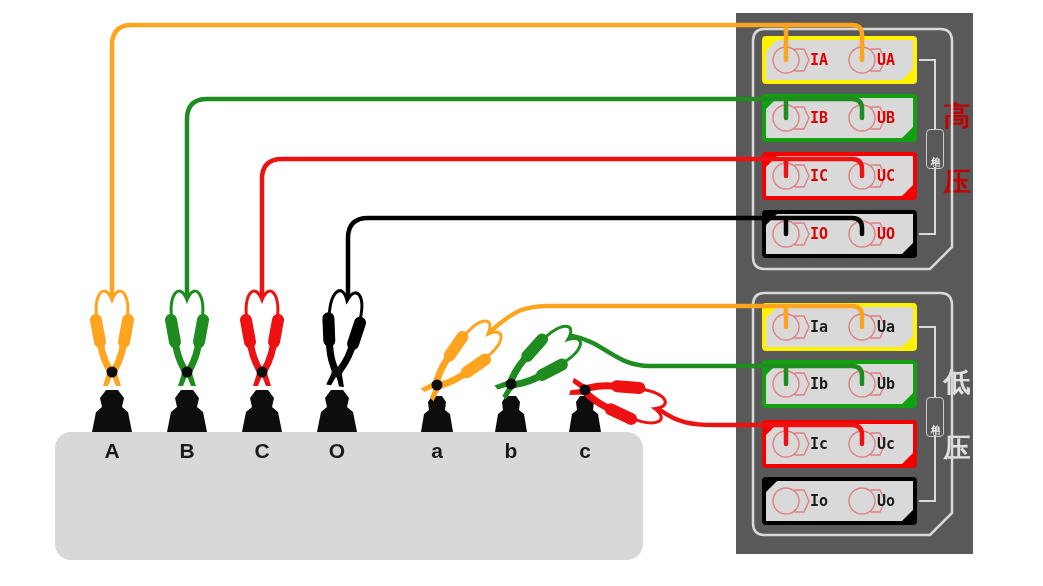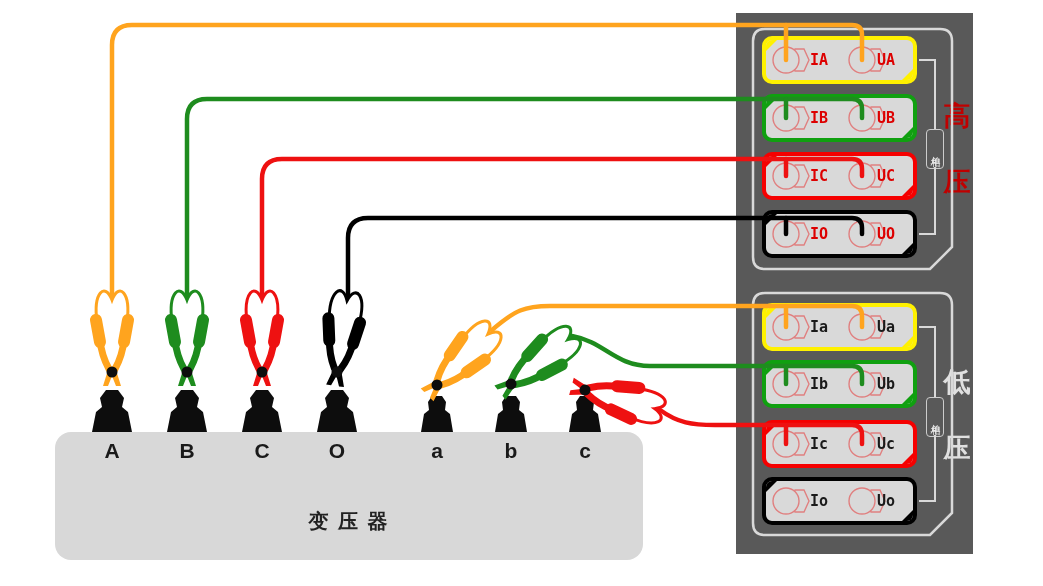--- a/index.html
+++ b/index.html
@@ -2,21 +2,21 @@
 <html><head>
 <meta charset="utf-8">
 <style>
   html,body{margin:0;padding:0;background:#fff;}
   #stage{position:relative;width:1043px;height:586px;background:#ffffff;overflow:hidden;
          font-family:"Liberation Sans", sans-serif;}
   
   #panel{position:absolute;left:736px;top:13px;width:237px;height:541px;background:#595959;}
   
   .tbox{position:absolute;left:762px;width:155px;height:48px;box-sizing:border-box;
-        background:#d9d9d9;border:4px solid var(--c,#000);border-radius:10px;overflow:hidden;}
+        background:#d9d9d9;border:4px solid var(--c,#000);border-radius:4px;overflow:hidden;}
   .tbox::before{content:"";position:absolute;top:-1px;left:-1px;width:0;height:0;
         border-top:13px solid var(--c,#000);border-right:13px solid transparent;}
   .tbox::after{content:"";position:absolute;bottom:-1px;right:-1px;width:0;height:0;
         border-bottom:13px solid var(--c,#000);border-left:13px solid transparent;}
   .term{position:absolute;top:4px;width:42px;height:32px;}
   .term-i{left:5px;} .term-u{left:81px;}
   .lbl{position:absolute;top:0;line-height:40px;font-family:"DejaVu Sans Mono", monospace;
        font-size:15px;font-weight:bold;color:var(--lc,#111);}
   .lbl-i{left:44px;} .lbl-u{left:111px;}
   
@@ -162,21 +162,20 @@
   </div>
 
   <div id="transformer"></div>
   <span class="tf-label" style="left:97px">A</span>
   <span class="tf-label" style="left:172px">B</span>
   <span class="tf-label" style="left:247px">C</span>
   <span class="tf-label" style="left:322px">O</span>
   <span class="tf-label" style="left:422px">a</span>
   <span class="tf-label" style="left:496px">b</span>
   <span class="tf-label" style="left:570px">c</span>
-  <div id="tf-name">变 压 器</div>
 
   <svg id="gfx" width="1043" height="586" viewBox="0 0 1043 586">
       <path d="M765,29 H940 Q952,29 952,41 V247 L930,269 H765 Q753,269 753,257 V41 Q753,29 765,29 Z" fill="none" stroke="#D9D9D9" stroke-width="2.5"></path>
       <path d="M765,293 H940 Q952,293 952,305 V513 L930,535 H765 Q753,535 753,523 V305 Q753,293 765,293 Z" fill="none" stroke="#D9D9D9" stroke-width="2.5"></path>
       <path d="M919,60 H935 V129" fill="none" stroke="#D9D9D9" stroke-width="2"></path>
       <path d="M935,167 V234 H919" fill="none" stroke="#D9D9D9" stroke-width="2"></path>
       <path d="M919,327 H935 V397" fill="none" stroke="#D9D9D9" stroke-width="2"></path>
       <path d="M935,435 V501 H919" fill="none" stroke="#D9D9D9" stroke-width="2"></path>
       <path d="M92,432 L96,412 L102,407 L100,398 L106,390 L118,390 L124,398 L122,407 L128,412 L132,432 Z" fill="#0d0d0d"></path>
       <path d="M167,432 L171,412 L177,407 L175,398 L181,390 L193,390 L199,398 L197,407 L203,412 L207,432 Z" fill="#0d0d0d"></path>

